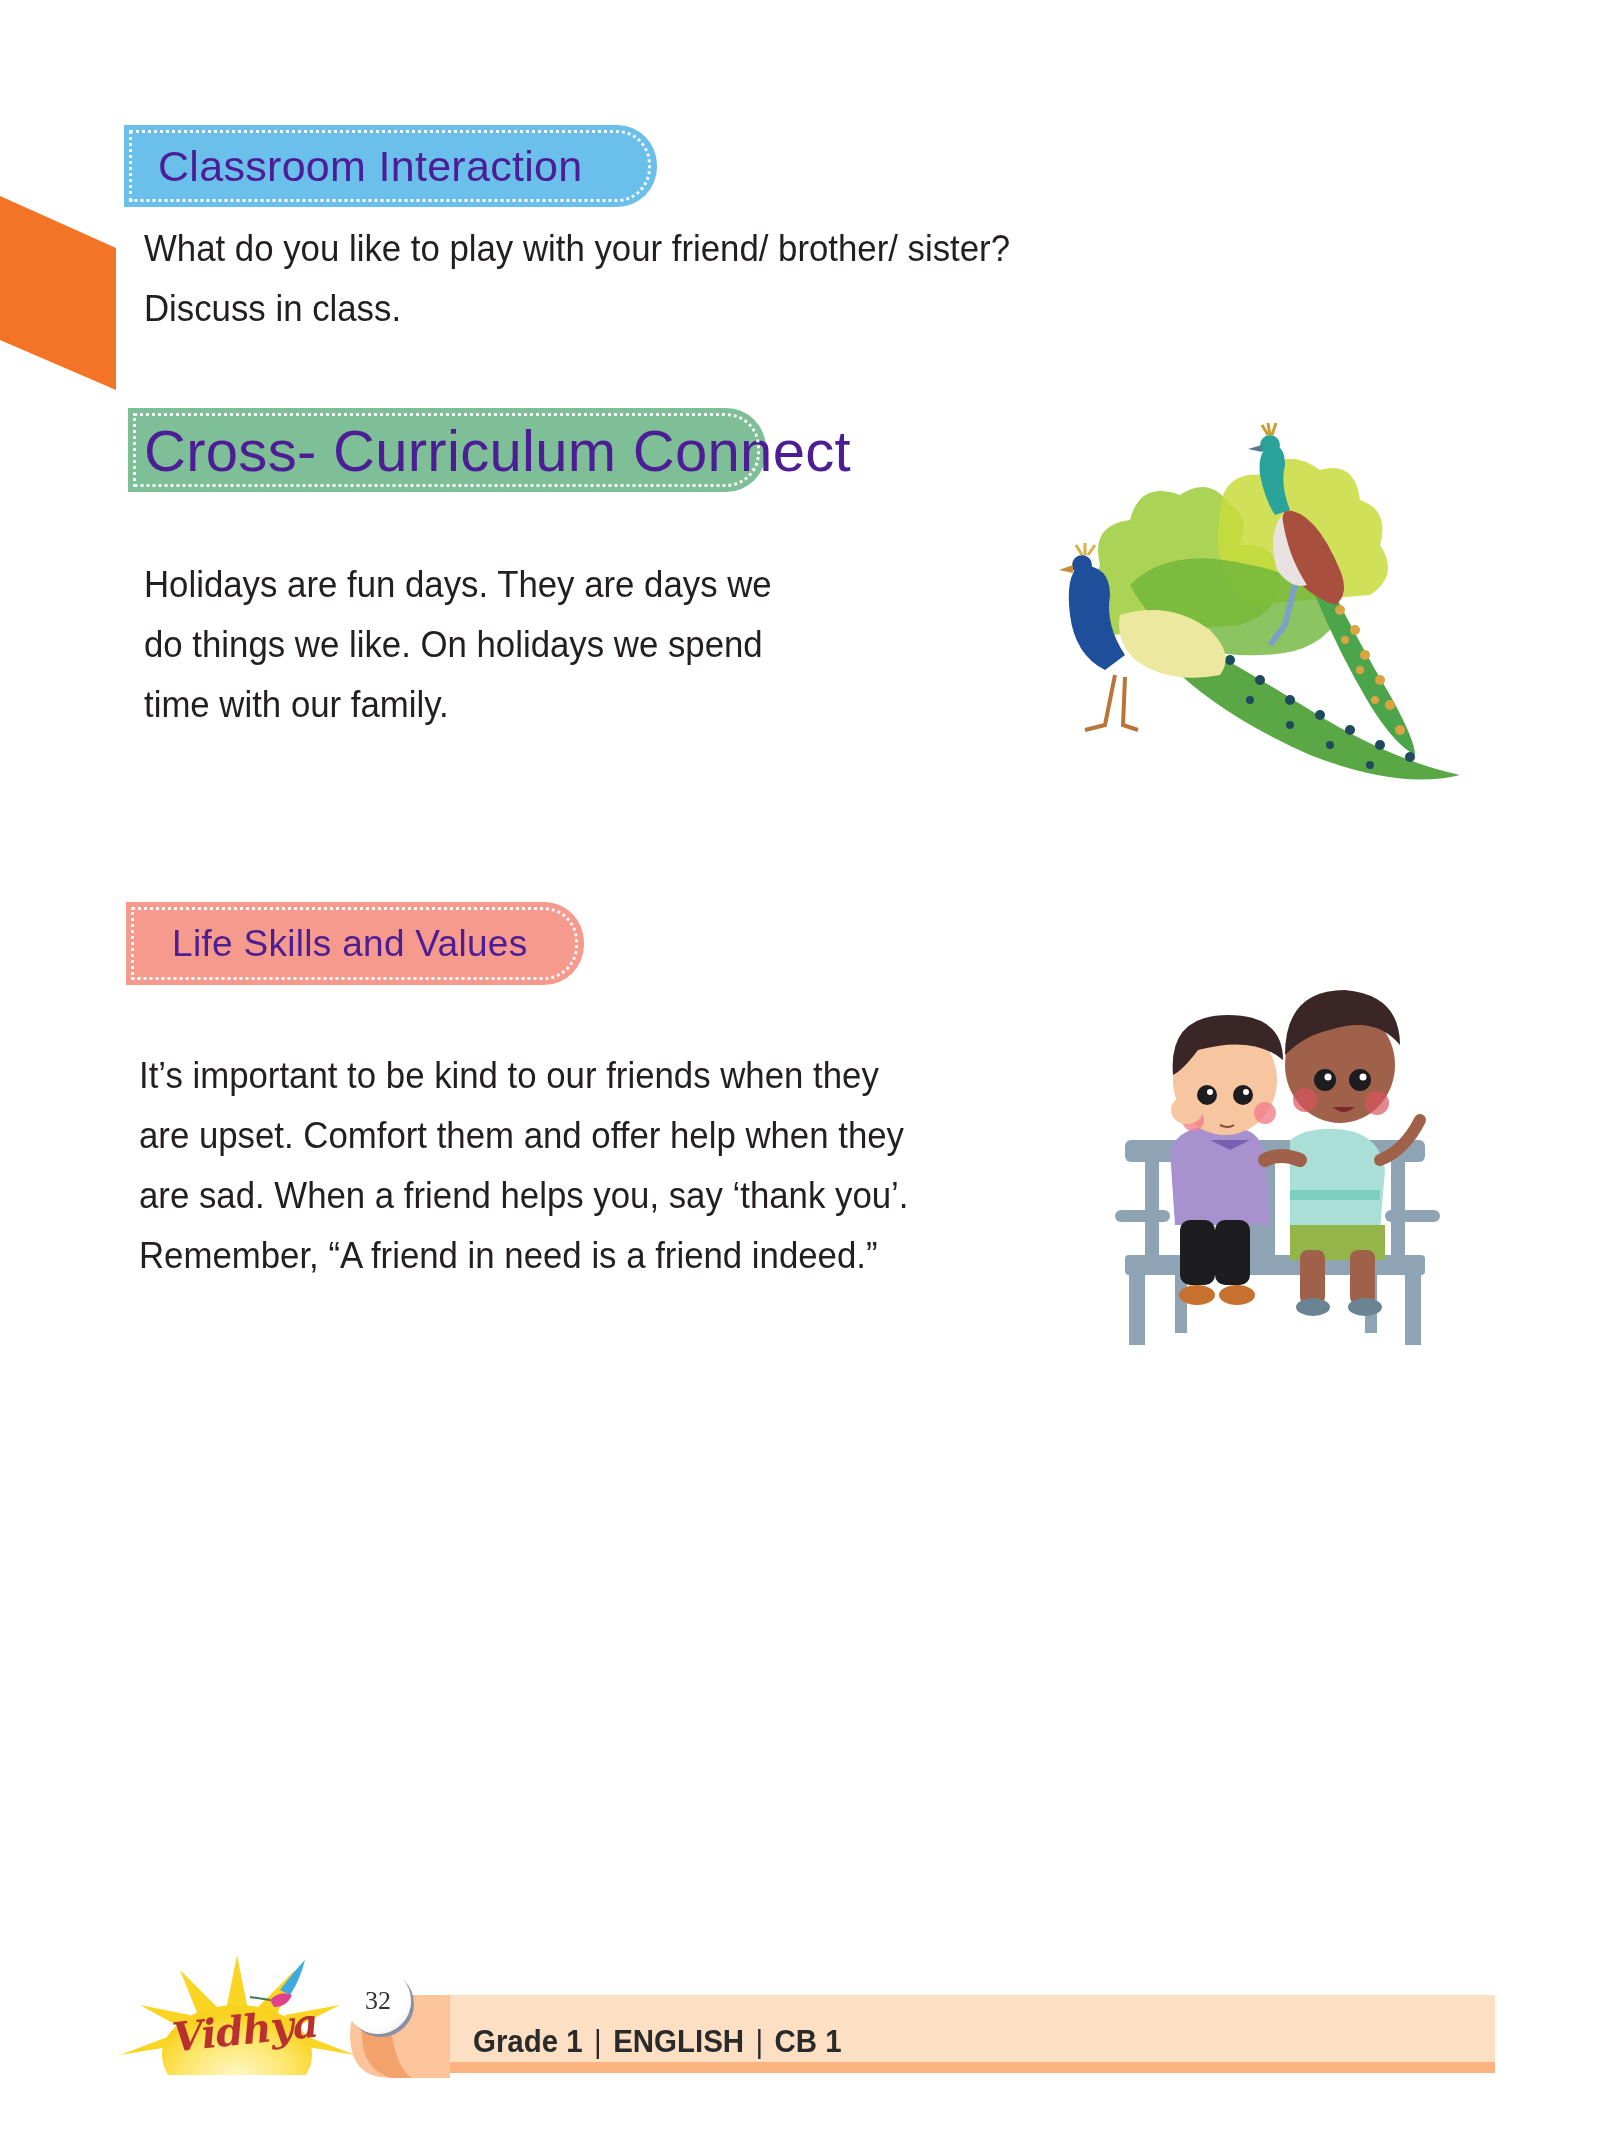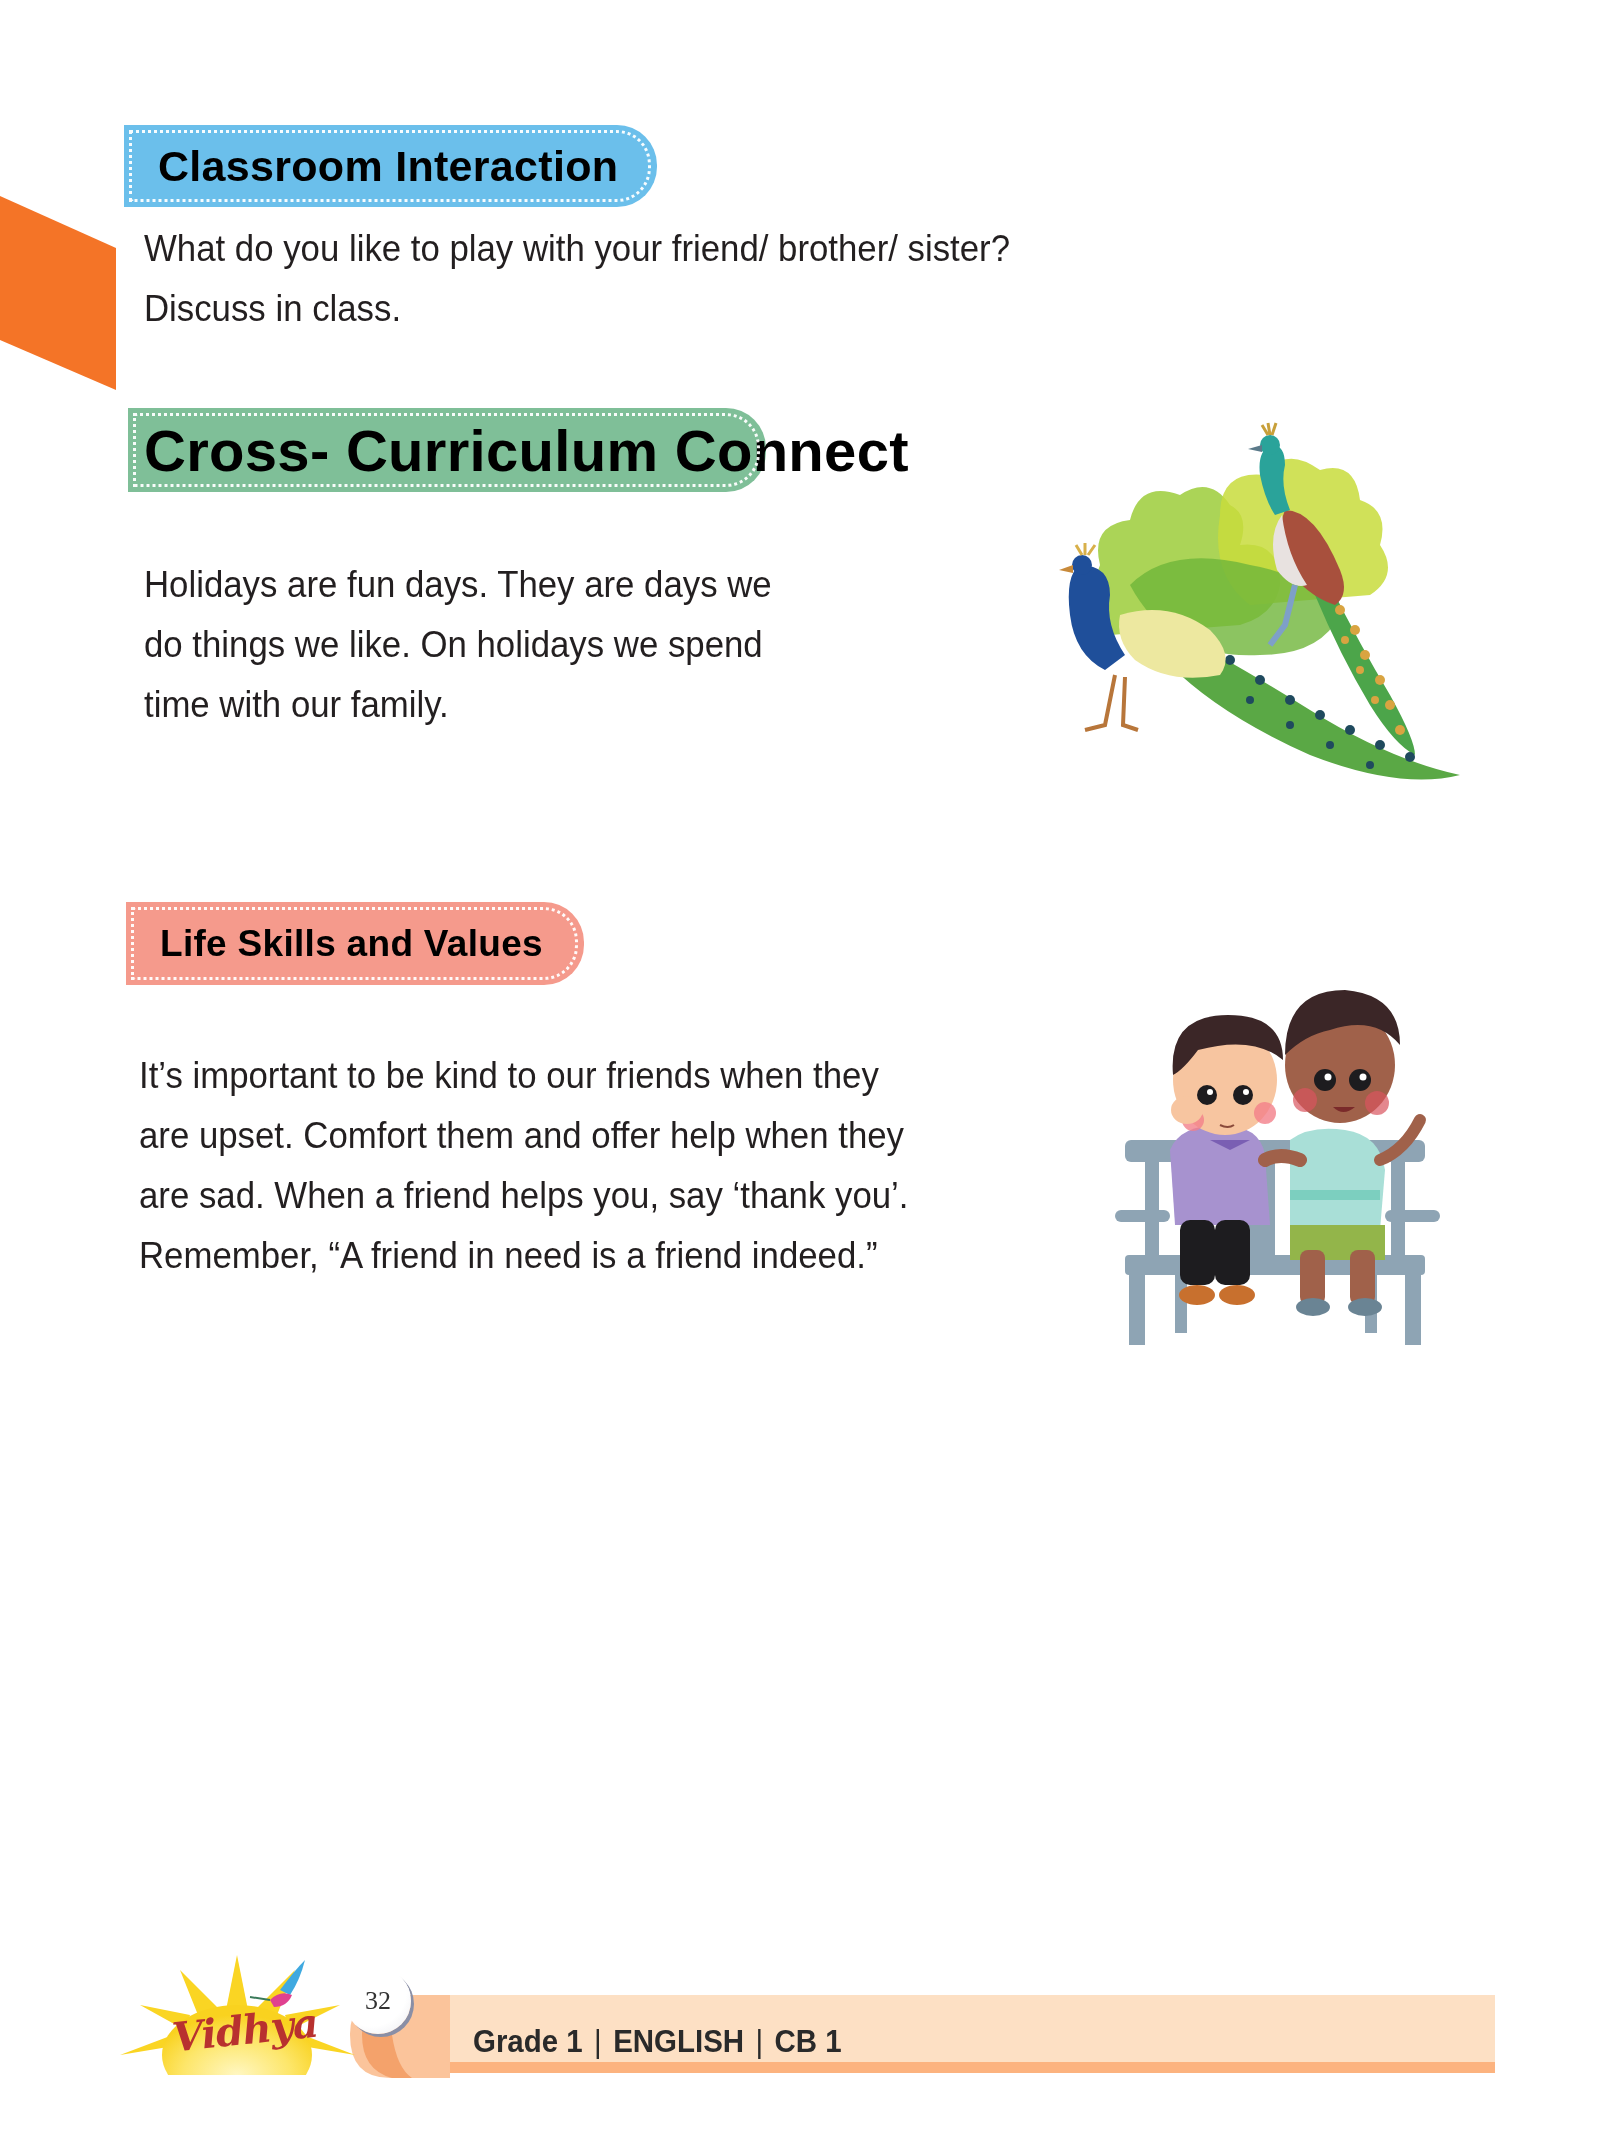--- a/index.html
+++ b/index.html
@@ -27,31 +27,31 @@
       position: absolute;
       left: 5px; top: 5px; right: 6px; bottom: 5px;
       border: 3px dotted rgba(255,255,255,0.95);
       border-radius: 0 34px 34px 0;
       pointer-events: none;
     }
     .banner-label {
       position: absolute;
       left: 0; right: 0; top: 0; bottom: 0;
       display: flex; align-items: center;
-      color: #000000;
-      font-weight: bold;
+      color: #4c1d95;
+      font-weight: normal;
       white-space: nowrap;
       letter-spacing: 0.3px;
     }
     .banner-blue   { left: 124px; top: 125px; width: 533px; height: 82px; background: #6bbfeb; }
     .banner-blue .banner-label   { padding-left: 34px; font-size: 43px; }
     .banner-green  { left: 128px; top: 408px; width: 638px; height: 84px; background: #7fbf98; }
     .banner-green .banner-label  { padding-left: 16px; font-size: 58px; }
     .banner-salmon { left: 126px; top: 902px; width: 458px; height: 83px; background: #f59a8c; }
-    .banner-salmon .banner-label { padding-left: 34px; font-size: 37px; }
+    .banner-salmon .banner-label { padding-left: 46px; font-size: 37px; }
 
     
     .para {
       position: absolute;
       font-size: 37px;
       line-height: 60px;
       color: #231f20;
       transform-origin: left top;
       transform: scaleX(0.94);
       white-space: nowrap;

